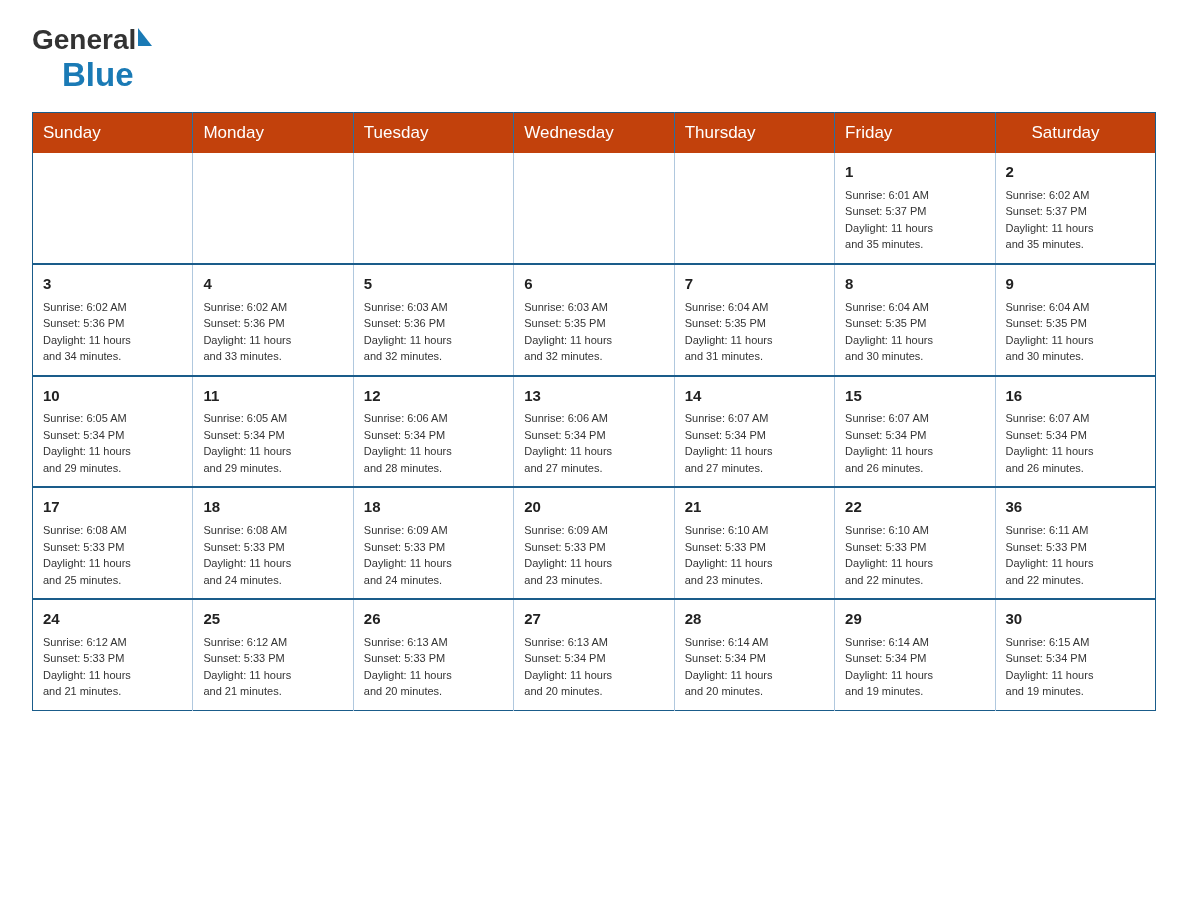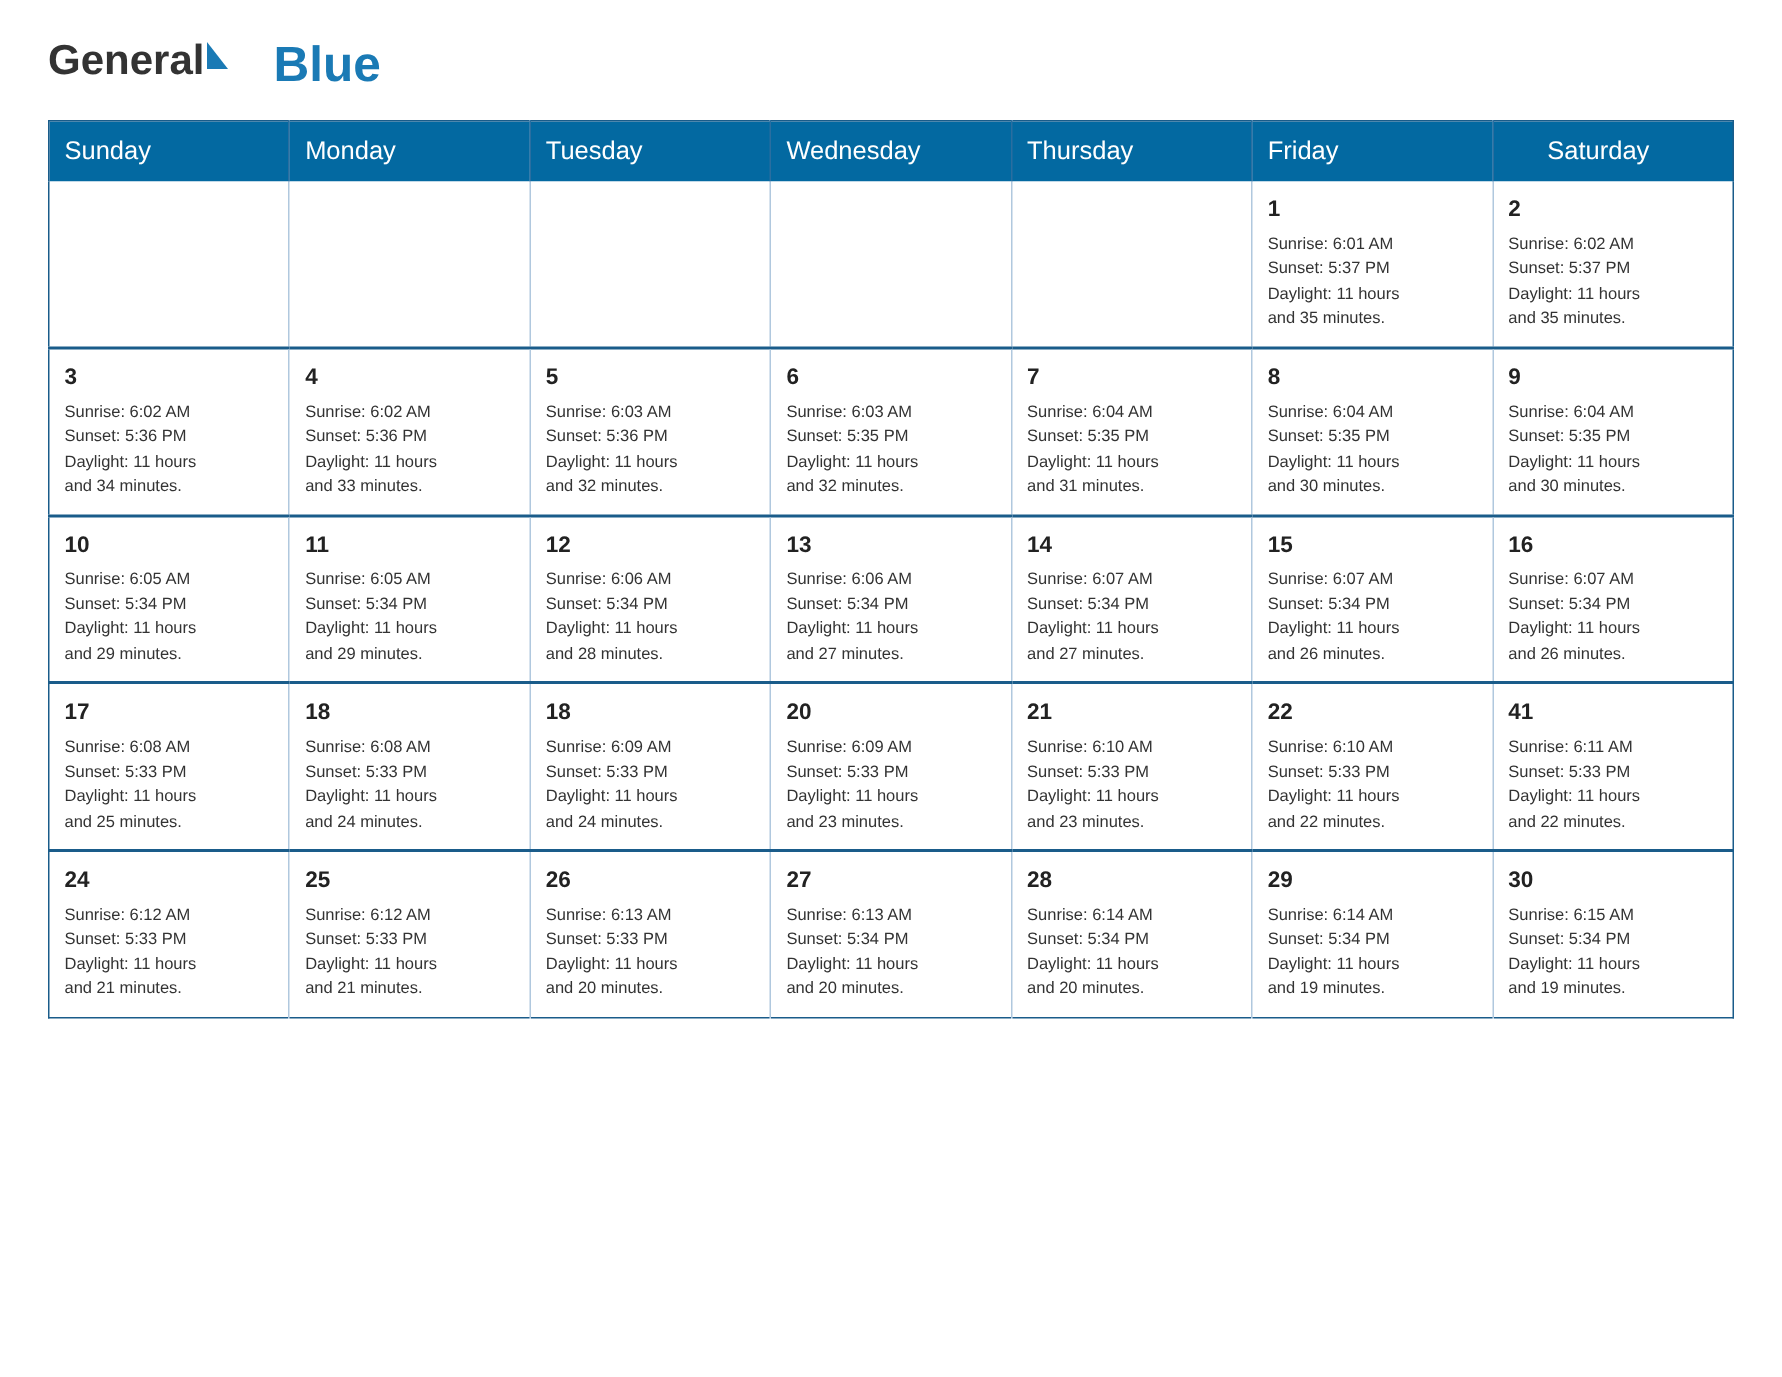--- a/index.html
+++ b/index.html
@@ -11,21 +11,21 @@
       min-height: 918px;
     }
     .header {
       display: flex;
       justify-content: space-between;
       align-items: flex-start;
       margin-bottom: 18px;
     }
     .logo {
       display: flex;
-      flex-direction: row;
+      flex-direction: column;
       align-items: flex-start;
     }
     .title-block {
       text-align: right;
     }
     .title-block h1 {
       font-size: 48px;
       font-weight: normal;
       color: #222;
       line-height: 1.1;
@@ -35,21 +35,21 @@
       font-weight: normal;
       color: #555;
       margin-top: 4px;
     }
     .calendar {
       width: 100%;
       border-collapse: collapse;
       border: 1.5px solid #1a5c8a;
     }
     .calendar th {
-      background-color: #0369a1;
+      background-color: #c2410c;
       color: #fff;
       font-size: 17px;
       font-weight: normal;
       padding: 10px 10px;
       text-align: left;
       border-right: 1px solid #2a6ea0;
     }
     .calendar th:last-child {
       border-right: none;
       padding-left: 36px;
@@ -305,21 +305,21 @@
 and 23 minutes.</div>
         </td>
         <td>
           <span class="day-number">22</span>
           <div class="day-info" style="white-space: pre-line;">Sunrise: 6:10 AM
 Sunset: 5:33 PM
 Daylight: 11 hours
 and 22 minutes.</div>
         </td>
         <td>
-          <span class="day-number">41</span>
+          <span class="day-number">36</span>
           <div class="day-info" style="white-space: pre-line;">Sunrise: 6:11 AM
 Sunset: 5:33 PM
 Daylight: 11 hours
 and 22 minutes.</div>
         </td>
       </tr>
       <tr>
         <td>
           <span class="day-number">24</span>
           <div class="day-info" style="white-space: pre-line;">Sunrise: 6:12 AM

